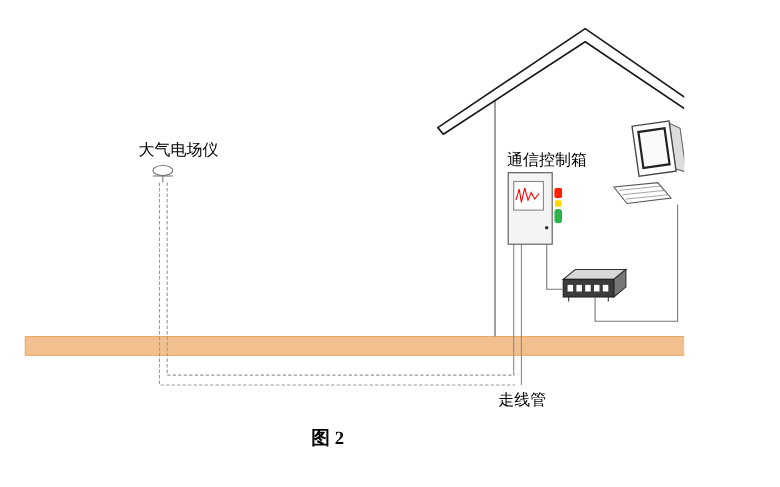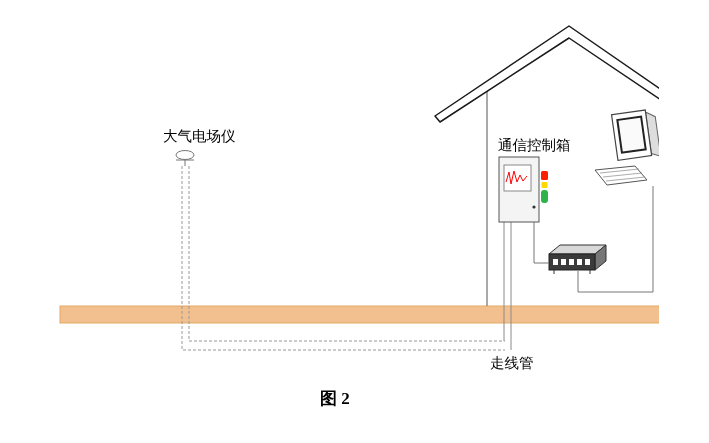--- a/index.html
+++ b/index.html
@@ -1,17 +1,17 @@
 <!DOCTYPE html>
 <html style="--ground: #F2C08F; --ground_edge: #E3A967; --waveform: #FF0000; --indicator_red: #FF2000; --indicator_yellow: #FFD800; --indicator_green: #2DB34A; --outline: #8C8C8C; --roof: #1A1A1A; --switch_body: #3B3B3B;"><head>
 <meta charset="utf-8">
 <style>
   html,body{margin:0;padding:0;background:#ffffff;}
   .page{position:relative;width:622px;height:443px;background:#ffffff;overflow:hidden;
-        font-family:"Liberation Serif", serif;margin-left:37px;}
+        font-family:"Liberation Serif", serif;}
   svg{position:absolute;left:0;top:0;}
   text{font-family:"Liberation Serif", serif;fill:#000000;}
   .label{font-size:14.5px;}
   .caption{font-size:17px;font-weight:bold;}
 </style>
 </head>
 <body>
 
 <div class="page">
   <svg width="709" height="443" viewBox="0 0 709 443">

